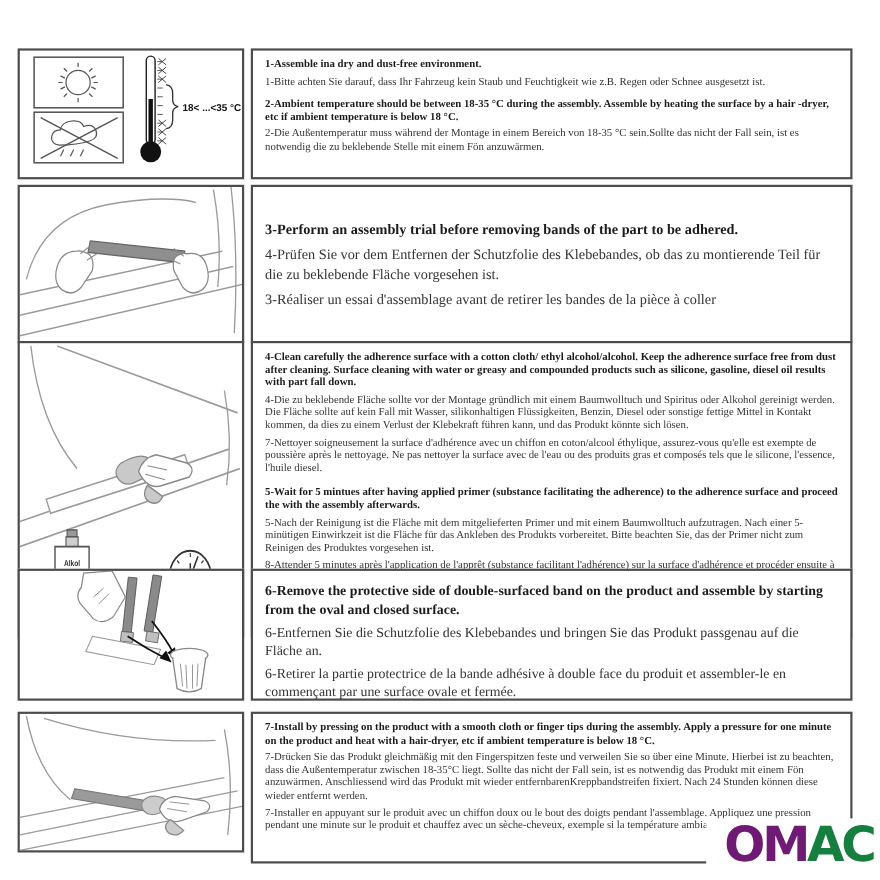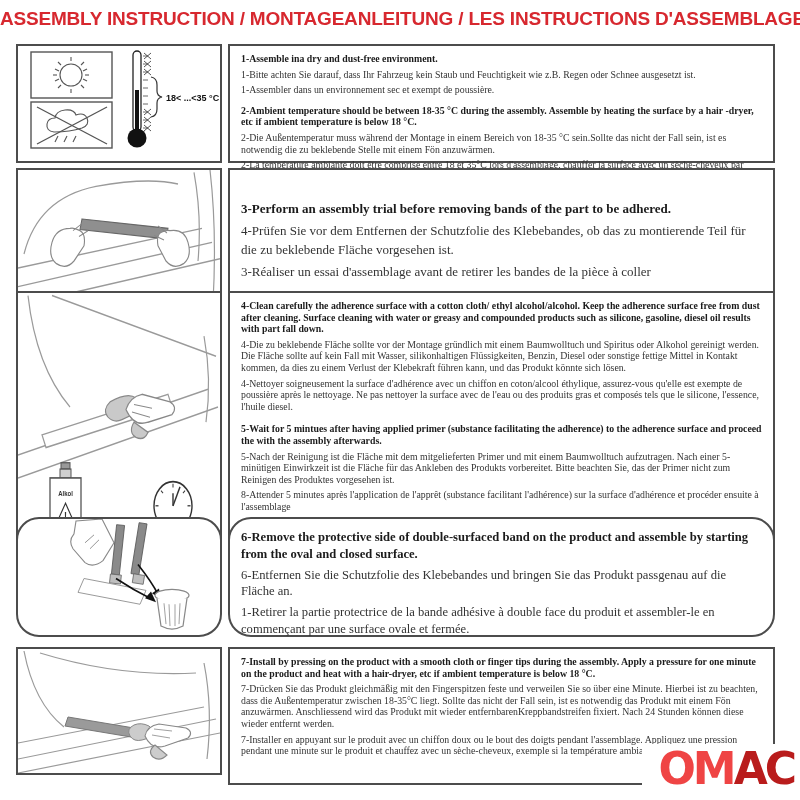--- a/index.html
+++ b/index.html
@@ -13,22 +13,22 @@
     font-size:19px; font-weight:bold; letter-spacing:-0.2px;
     color:#d7282f;
   }
 
   .cell { position:absolute; background:#fff; border:2px solid #4c4c4c; }
   .left-col  { left:16px;  width:206px; }
   .right-col { left:228px; width:547px; }
 
   .r1 { top:44px;  height:119px; }
   .r2 { top:168px; height:144px; }
-  .r3 { top:291px; height:270px; }
-  .r4 { top:517px; height:120px;border-radius:23px; }
+  .r3 { top:310px; height:270px; }
+  .r4 { top:517px; height:120px; }
   .r5i { top:647px; height:128px; }
   .r5t { top:647px; height:138px; }
 
   .txt-cell { padding:3px 7px 2px 7px; color:#333; }
   .small { font-size:9.8px; line-height:11.6px; }
   .small .step + .step { margin-top:9px; }
   .r3.txt-cell .step + .step { margin-top:11px; }
   p { margin:4px;font-family:Liberation Serif, serif; }
   .en { font-weight:bold; color:#1b1b1b; }
 
@@ -36,29 +36,28 @@
   .mid4 { font-size:12.6px; line-height:16.8px; padding-top:6px; }
 
   .cell svg { display:block; width:100%; height:100%; }
 
   .logo {
     position:absolute; top:744px; right:6px; z-index:5;
     background:#fff; padding:0 0 0 16px;
     font-size:44px; line-height:50px; font-weight:bold;
     letter-spacing:-3px; font-family:"DejaVu Sans", sans-serif;
   }
-  .logo .lg-black { color:#ef4444; }
-  .logo .lg-red   { color:#b91c1c; }
+  .logo .lg-black { color:#701a75; }
+  .logo .lg-red   { color:#15803d; }
 </style>
 </head>
 <body>
 
 <div class="page">
 
-  <div class="doc-title">ASSEMBLY INSTRUCTION / MONTAGEANLEITUNG / LES INSTRUCTIONS D'ASSEMBLAGE</div>
 
   <div class="cell left-col r1">
     <svg viewBox="0 0 202 115" preserveAspectRatio="none">
 
       <g>
         <rect x="13" y="6" width="81" height="46" fill="#fff" stroke="#555" stroke-width="1.4"></rect>
         <circle cx="53" cy="29" r="11" fill="none" stroke="#555" stroke-width="1.1"></circle>
         <g stroke="#555" stroke-width="1.1">
           <line x1="53" y1="11" x2="53" y2="15"></line>
             <line x1="53" y1="43" x2="53" y2="47"></line>
@@ -115,26 +114,24 @@
         </g>
         <path d="M133,31 q6,1 6,8 l0,6 q0,5 5,6 q-5,1 -5,6 l0,6 q0,7 -6,8" fill="none" stroke="#333" stroke-width="1.2"></path>
         <text x="148" y="55" font-size="9" font-weight="bold" fill="#111">18&lt; ...&lt;35 °C</text>
       </g>
     </svg>
   </div>
   <div class="cell right-col r1 txt-cell small">
     <div class="step">
       <p class="en">1-Assemble ina dry and dust-free environment.</p>
       <p>1-Bitte achten Sie darauf, dass Ihr Fahrzeug kein Staub und Feuchtigkeit wie z.B. Regen oder Schnee ausgesetzt ist.</p>
-      <p>1-Assembler dans un environnement sec et exempt de poussière.</p>
     </div>
     <div class="step">
       <p class="en">2-Ambient temperature should be between 18-35 °C  during the assembly. Assemble by heating the surface by a hair -dryer, etc if ambient temperature is below 18 °C.</p>
       <p>2-Die Außentemperatur muss während der Montage in einem Bereich von 18-35 °C  sein.Sollte das nicht der Fall sein, ist es notwendig die zu beklebende Stelle mit einem Fön anzuwärmen.</p>
-      <p>2-La température ambiante doit être comprise entre 18 et 35°C lors d'assemblage, chauffer la surface avec un sèche-cheveux par exemple si celle-ci est inférieure à 18°C.</p>
     </div>
   </div>
 
   <div class="cell left-col r2">
     <svg viewBox="0 0 202 120" preserveAspectRatio="none">
       <g fill="none" stroke="#9a9a9a" stroke-width="1.2">
         <path d="M6,72 Q20,24 78,14 Q130,6 160,12"></path>
         <path d="M176,2 Q184,40 180,78"></path>
         <path d="M192,0 Q199,52 195,114"></path>
         <path d="M0,84 L184,50"></path>
@@ -199,21 +196,21 @@
         <line x1="155" y1="168" x2="162" y2="153" stroke="#333" stroke-width="1.4"></line>
         <line x1="155" y1="168" x2="155" y2="158" stroke="#333" stroke-width="1.4"></line>
         <text x="155" y="201" text-anchor="middle" font-size="12" font-weight="bold" fill="#222">5min</text>
       </g>
     </svg>
   </div>
   <div class="cell right-col r3 txt-cell small">
     <div class="step">
       <p class="en">4-Clean carefully the adherence surface with a cotton cloth/ ethyl alcohol/alcohol. Keep the adherence surface free from dust after cleaning. Surface cleaning with water or greasy and compounded products such as silicone, gasoline, diesel oil results with part fall down.</p>
       <p>4-Die zu beklebende Fläche sollte vor der Montage gründlich mit einem Baumwolltuch und Spiritus oder Alkohol gereinigt werden. Die Fläche sollte auf kein Fall mit Wasser, silikonhaltigen Flüssigkeiten, Benzin, Diesel oder sonstige fettige Mittel in Kontakt kommen, da dies zu einem Verlust der Klebekraft führen kann, und das Produkt könnte sich lösen.</p>
-      <p>4-Nettoyer soigneusement la surface d'adhérence avec un chiffon en coton/alcool éthylique, assurez-vous qu'elle est exempte de poussière après le nettoyage. Ne pas nettoyer la surface avec de l'eau ou des produits gras et composés tels que le silicone, l'essence, l'huile diesel.</p>
+      <p>7-Nettoyer soigneusement la surface d'adhérence avec un chiffon en coton/alcool éthylique, assurez-vous qu'elle est exempte de poussière après le nettoyage. Ne pas nettoyer la surface avec de l'eau ou des produits gras et composés tels que le silicone, l'essence, l'huile diesel.</p>
     </div>
     <div class="step">
       <p class="en">5-Wait for 5 mintues after having applied primer (substance facilitating the adherence) to the adherence surface and proceed the with the assembly afterwards.</p>
       <p>5-Nach der Reinigung ist die Fläche mit dem mitgelieferten Primer und mit einem Baumwolltuch aufzutragen. Nach einer 5-minütigen Einwirkzeit ist die Fläche für das Ankleben des Produkts vorbereitet. Bitte beachten Sie, das der Primer nicht zum Reinigen des Produktes vorgesehen ist.</p>
       <p>8-Attender 5 minutes après l'application de l'apprêt (substance facilitant l'adhérence) sur la surface d'adhérence et procéder ensuite à l'assemblage</p>
     </div>
   </div>
 
   <div class="cell left-col r4">
     <svg viewBox="0 0 202 117" preserveAspectRatio="none">
@@ -243,21 +240,21 @@
           <line x1="157" y1="86" x2="157" y2="108"></line>
             <line x1="162" y1="85" x2="161" y2="106"></line>
         </g>
       </g>
     </svg>
   </div>
   <div class="cell right-col r4 txt-cell mid4">
     <div class="step">
       <p class="en">6-Remove the protective side of double-surfaced band on the product and assemble by starting from the oval and closed surface.</p>
       <p>6-Entfernen Sie die Schutzfolie des Klebebandes und bringen Sie das Produkt passgenau auf die Fläche an.</p>
-      <p>1-Retirer la partie protectrice de la bande adhésive à double face du produit et assembler-le en commençant par une surface ovale et fermée.</p>
+      <p>6-Retirer la partie protectrice de la bande adhésive à double face du produit et assembler-le en commençant par une surface ovale et fermée.</p>
     </div>
   </div>
 
   <div class="cell left-col r5i">
     <svg viewBox="0 0 202 124" preserveAspectRatio="none">
       <g fill="none" stroke="#9a9a9a" stroke-width="1.2">
         <path d="M6,2 Q16,54 46,78"></path>
         <path d="M22,4 Q100,28 178,24"></path>
         <path d="M186,14 Q195,60 189,110"></path>
         <path d="M0,94 L186,58"></path>

